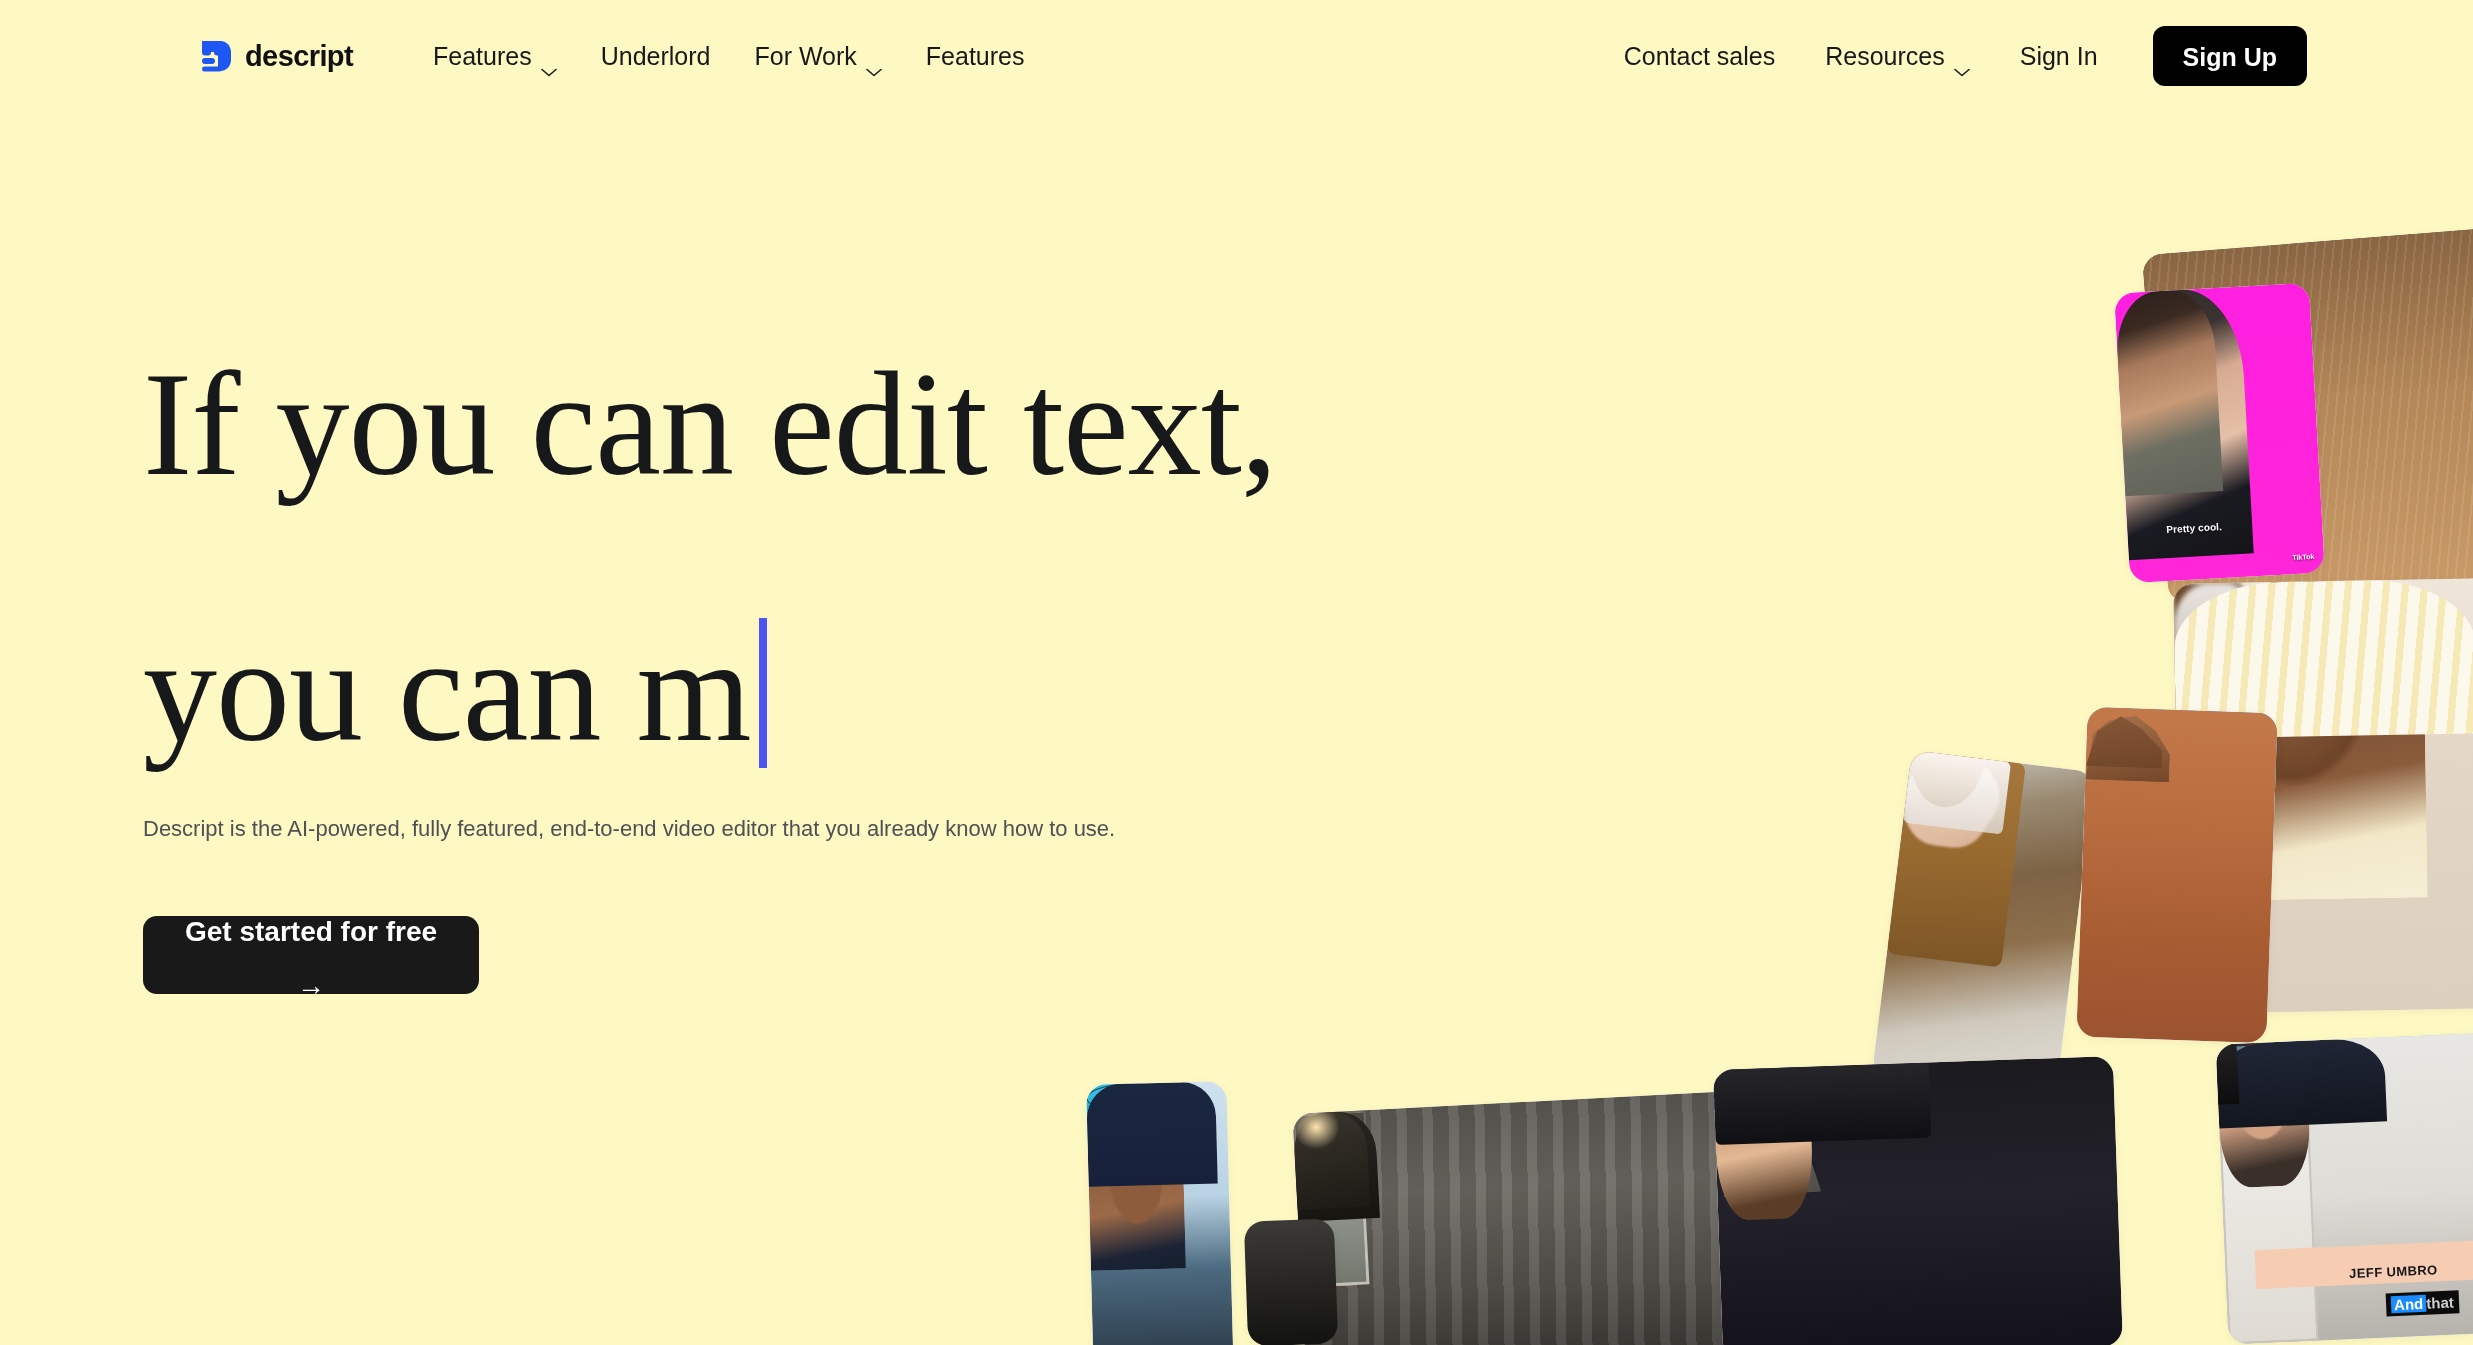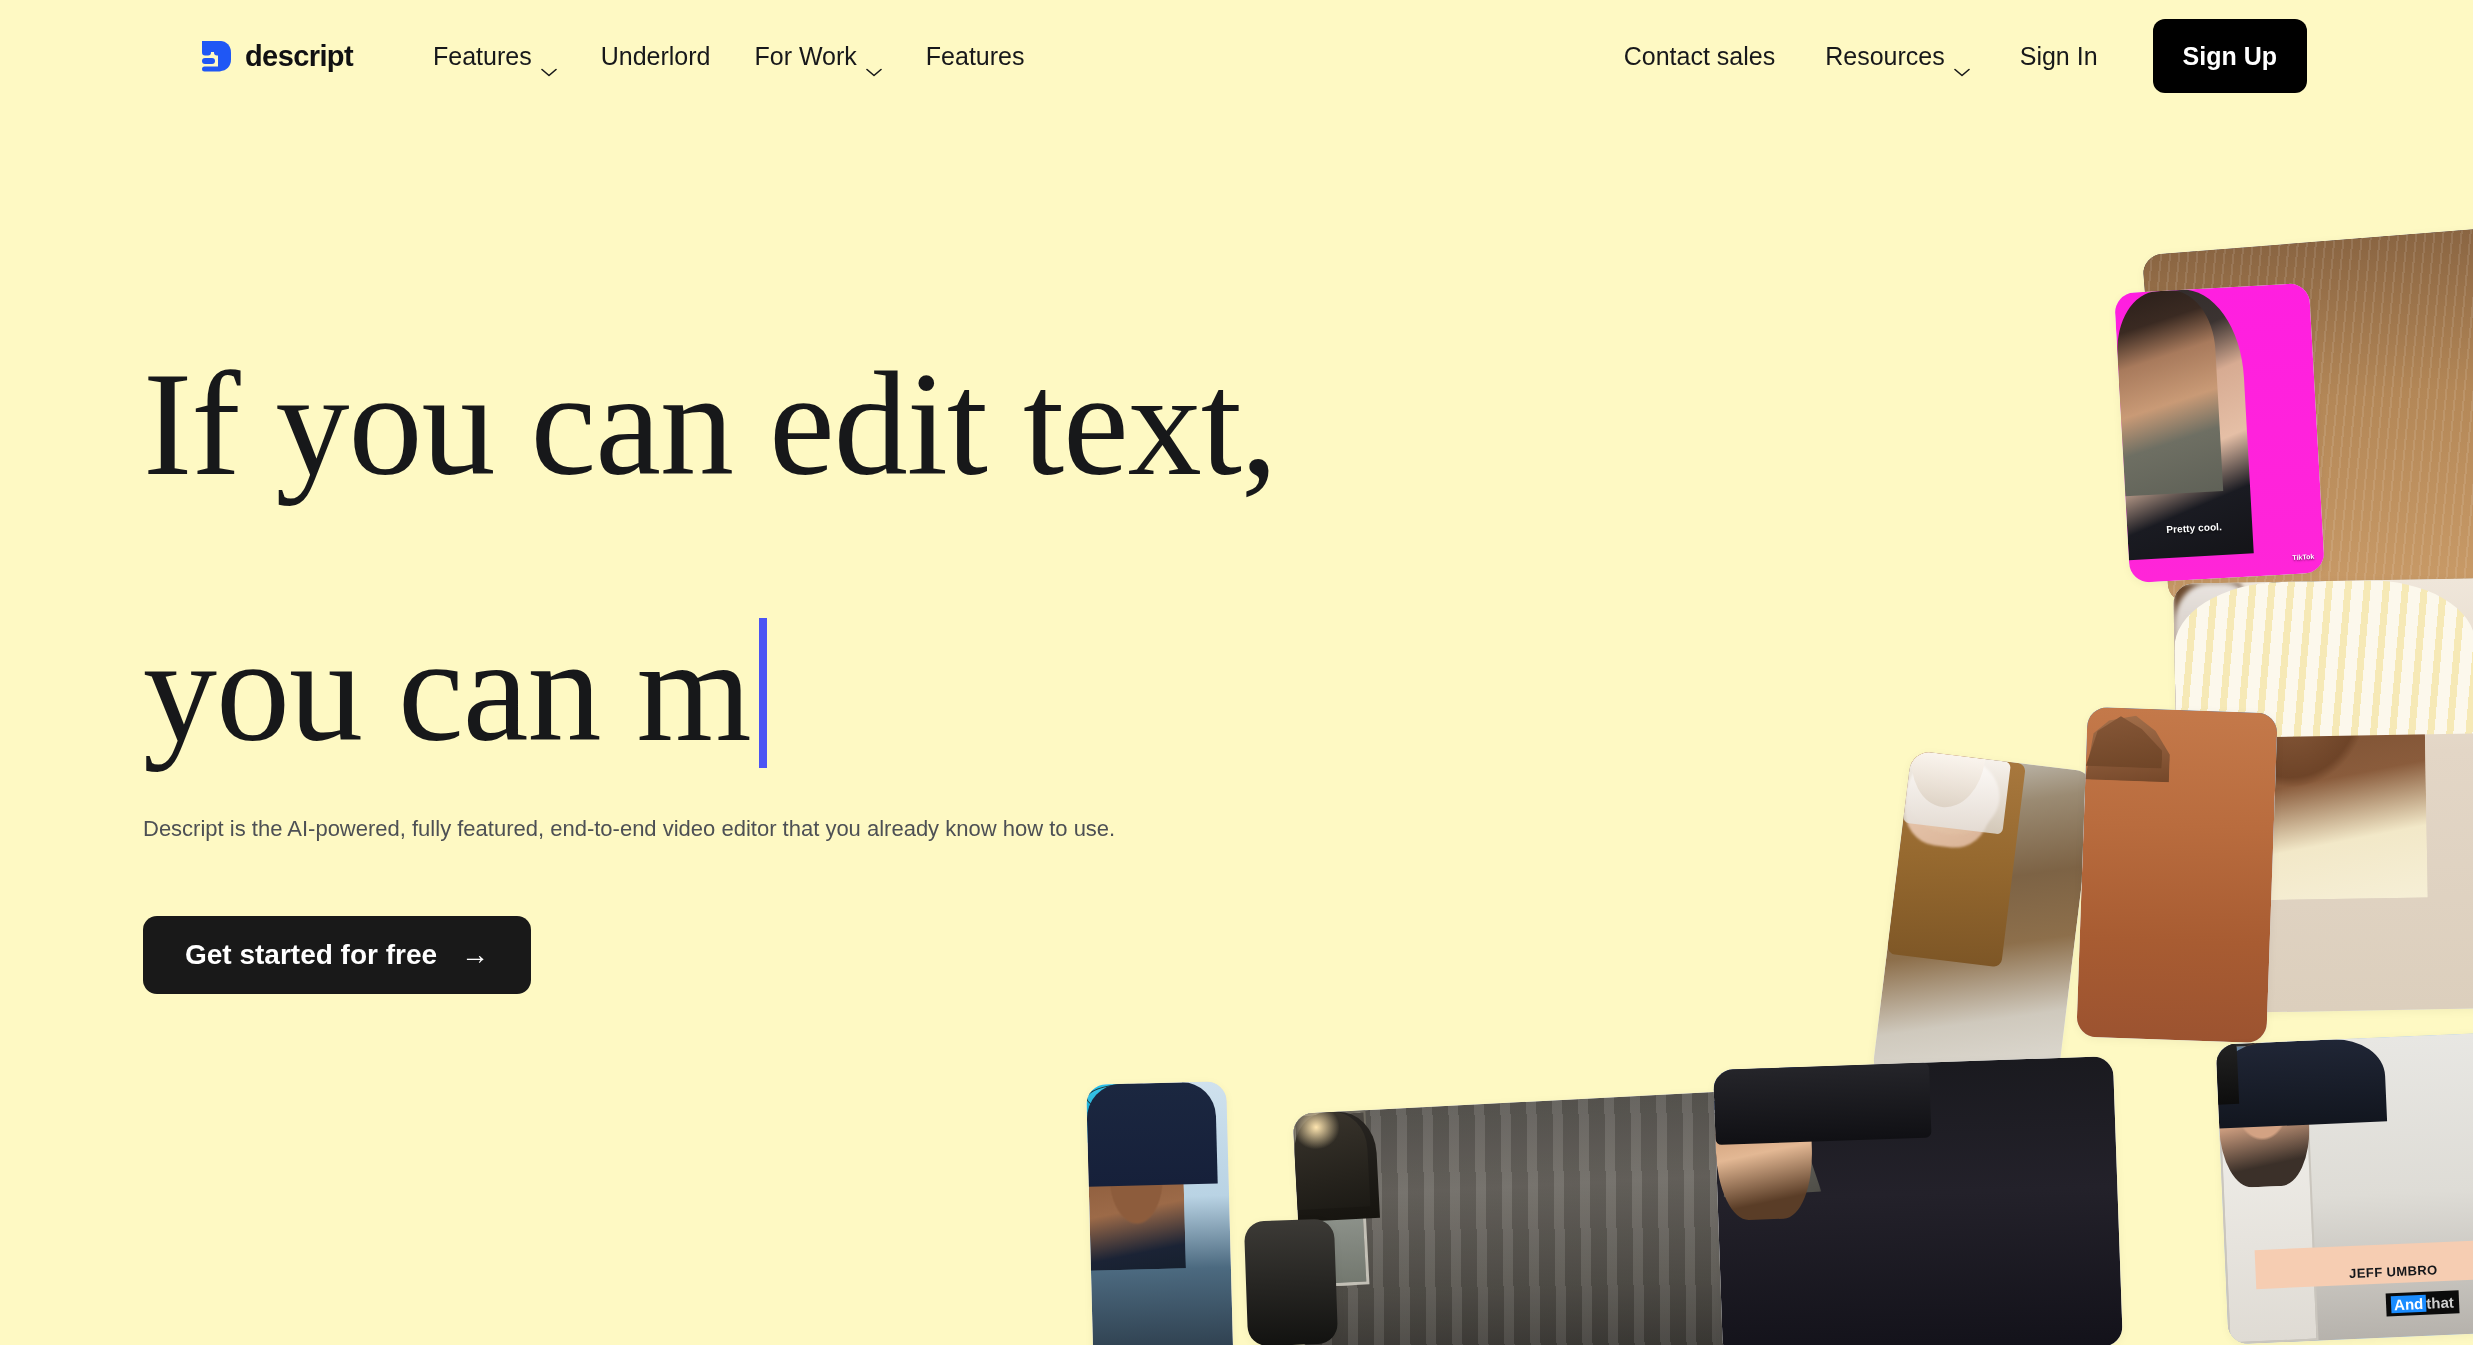--- a/index.html
+++ b/index.html
@@ -78,21 +78,21 @@
   .nav-right .nav-item { padding: 10px 25px; }
   .signup-btn {
     margin-left: 30px;
     background: #000000;
     color: #ffffff;
     font-size: 25px;
     font-weight: 700;
     border: none;
     border-radius: 12px;
     padding: 0 30px;
-    height: 74px;
+    height: 60px;
     line-height: 62px;
     cursor: pointer;
     font-family: "Liberation Sans", sans-serif;
     white-space: nowrap;
   }
 
   
   .hero {
     position: absolute;
     left: 143px;
@@ -139,20 +139,21 @@
     background: #191919;
     color: #ffffff;
     border: none;
     border-radius: 14px;
     height: 78px;
     padding: 0 42px;
     font-size: 28px;
     font-weight: 700;
     cursor: pointer;
     font-family: "Liberation Sans", sans-serif;
+    flex-direction: column;
   }
   .cta .arrow { font-size: 28px; line-height: 1; display:inline-block; }
 
   
   .collage {
     position: absolute;
     inset: 0;
     z-index: 10;
     pointer-events: none;
     overflow: hidden;

